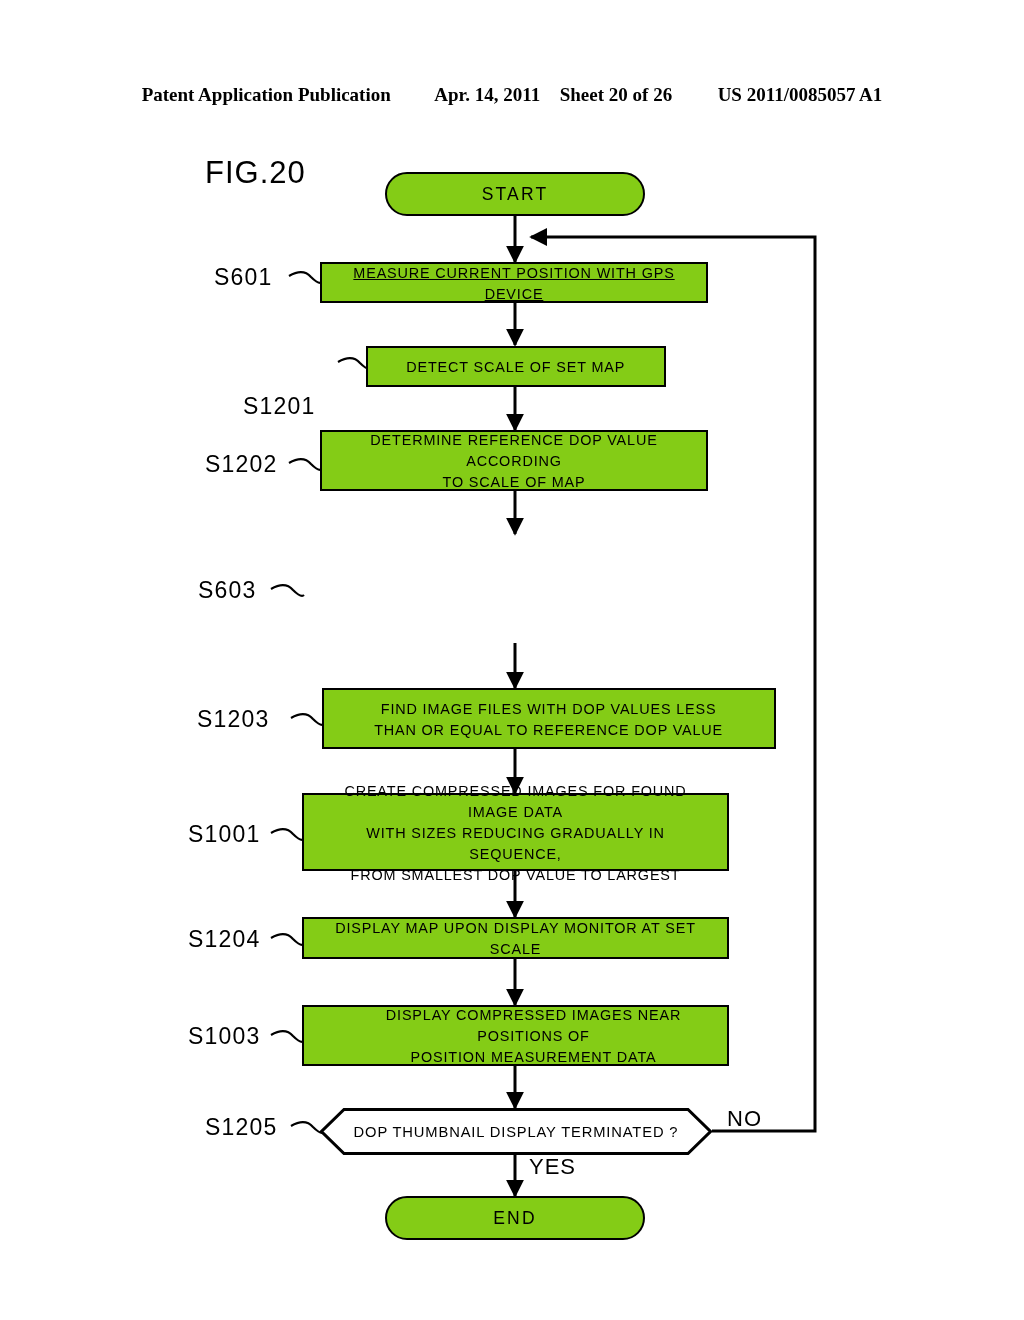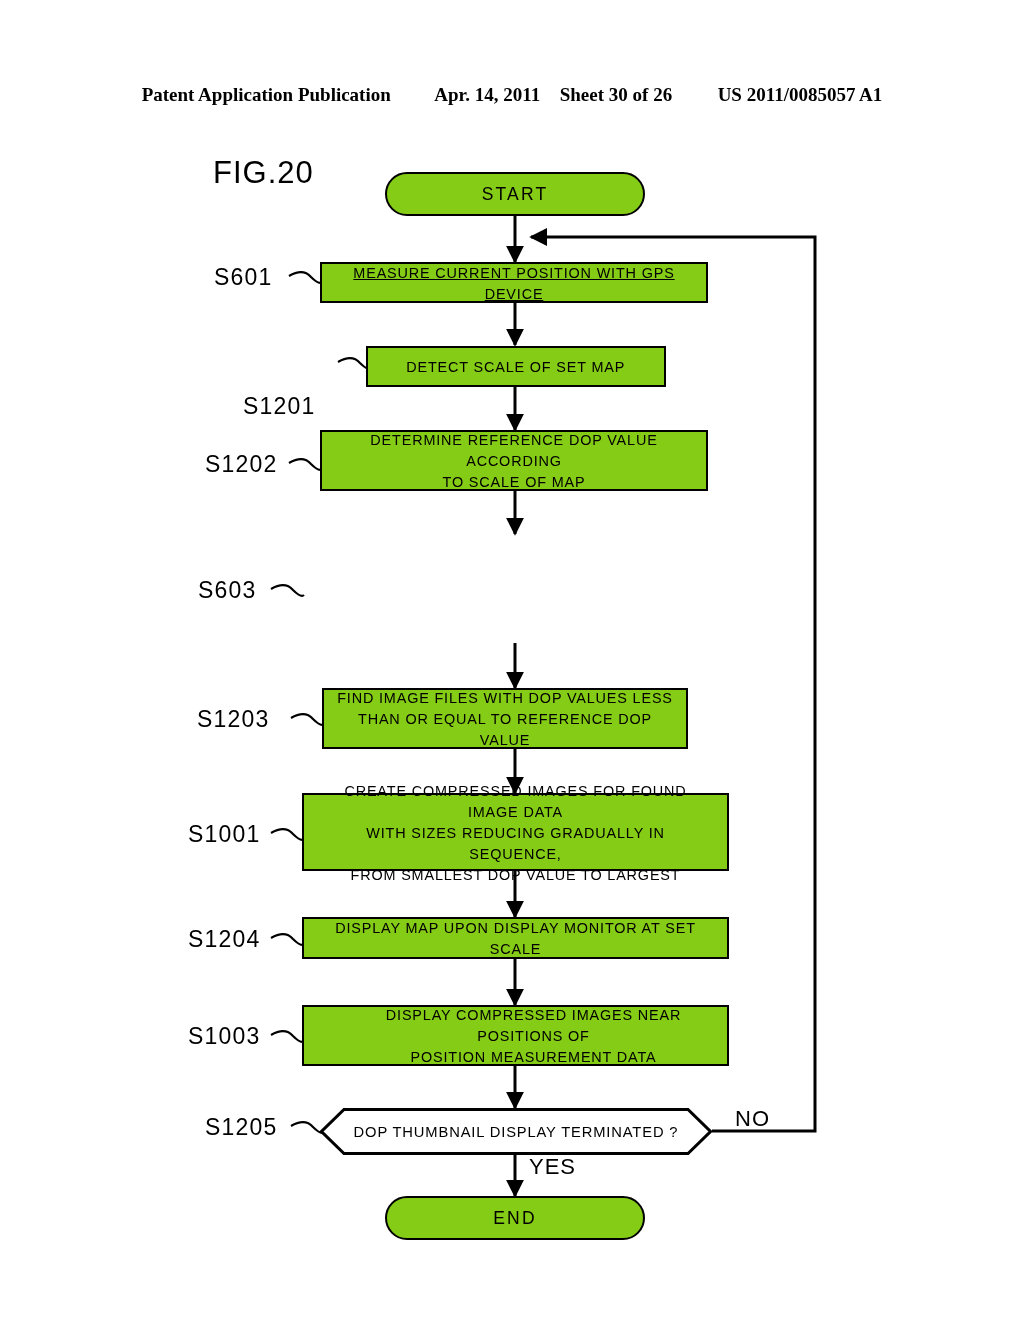--- a/index.html
+++ b/index.html
@@ -40,21 +40,20 @@
 
   
   #fig-label {
     position: absolute;
     left: 205px;
     top: 155px;
     font-family: "Liberation Sans", sans-serif;
     font-size: 31px;
     letter-spacing: 1px;
     font-weight: 400;
-    margin-left: 8px;
   }
 
   
   .node {
     position: absolute;
     box-sizing: border-box;
     display: flex;
     align-items: center;
     justify-content: center;
     text-align: center;
@@ -133,21 +132,21 @@
 </head>
 <body>
 
 <div id="page">
 
   <div id="header">
     <span>Patent Application Publication</span>
     <span class="hdr-gap-a"></span>
     <span>Apr. 14, 2011</span>
     <span class="hdr-gap-b"></span>
-    <span>Sheet 30 of 26</span>
+    <span>Sheet 20 of 26</span>
     <span class="hdr-gap-c"></span>
     <span>US 2011/0085057 A1</span>
   </div>
 
   <div id="fig-label">FIG.20</div>
 
   <svg id="wires" viewBox="0 0 1024 1320" xmlns="http://www.w3.org/2000/svg">
     <defs>
       <marker id="arrow" viewBox="0 0 10 10" refX="9" refY="5" markerWidth="6" markerHeight="6" orient="auto-start-reverse">
         <path d="M 0 0 L 10 5 L 0 10 z" fill="#000000"></path>
@@ -207,21 +206,21 @@
 
   <div class="step-id" style="left:205px; top:451px;">S1202</div>
   <div class="node proc" style="left:320px; top:430px; width:388px; height:61px;">
     <span class="txt">DETERMINE REFERENCE DOP VALUE ACCORDING
 TO SCALE OF MAP</span>
   </div>
 
   <div class="step-id" style="left:198px; top:577px;">S603</div>
 
   <div class="step-id" style="left:197px; top:706px;">S1203</div>
-  <div class="node proc" style="left:322px; top:688px; width:366px; height:61px;">
+  <div class="node proc" style="left:322px; top:688px; width:454px; height:61px;">
     <span class="txt">FIND IMAGE FILES WITH DOP VALUES LESS
 THAN OR EQUAL TO REFERENCE DOP VALUE</span>
   </div>
 
   <div class="step-id" style="left:188px; top:821px;">S1001</div>
   <div class="node proc" style="left:302px; top:793px; width:427px; height:78px;">
     <span class="txt">CREATE COMPRESSED IMAGES FOR FOUND IMAGE DATA
 WITH SIZES REDUCING GRADUALLY IN SEQUENCE,
 FROM SMALLEST DOP VALUE TO LARGEST</span>
   </div>
@@ -238,20 +237,20 @@
   </div>
 
   <div class="step-id" style="left:205px; top:1114px;">S1205</div>
   <div class="hex-wrap" style="left:320px; top:1108px; width:392px; height:47px;">
     <svg width="392" height="47" viewBox="0 0 392 47" xmlns="http://www.w3.org/2000/svg">
       <polygon points="24,1.5 368,1.5 390.5,23.5 368,45.5 24,45.5 1.5,23.5" fill="#ffffff" stroke="#000000" stroke-width="3"></polygon>
     </svg>
     <div class="hex-label">DOP THUMBNAIL DISPLAY TERMINATED ?</div>
   </div>
 
-  <div class="branch-label" style="left:727px; top:1106px;margin-left:8px;">NO</div>
+  <div class="branch-label" style="left:727px; top:1106px;">NO</div>
   <div class="branch-label" style="left:529px; top:1154px;">YES</div>
 
   <div class="node term" style="left:385px; top:1196px; width:260px; height:44px;">
     <span class="txt">END</span>
   </div>
 
 </div>
 
 </body></html>

